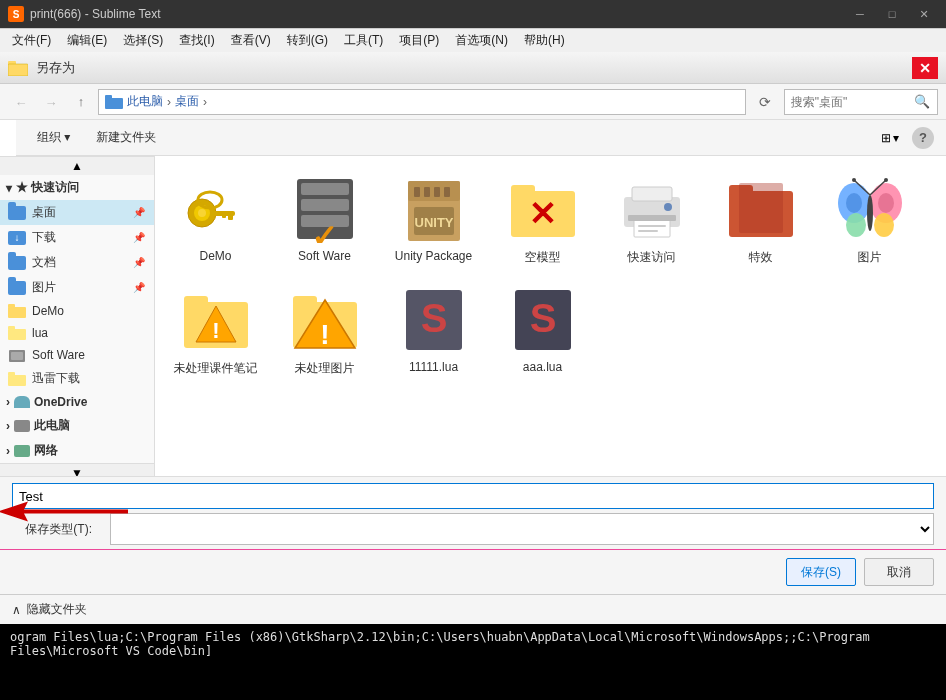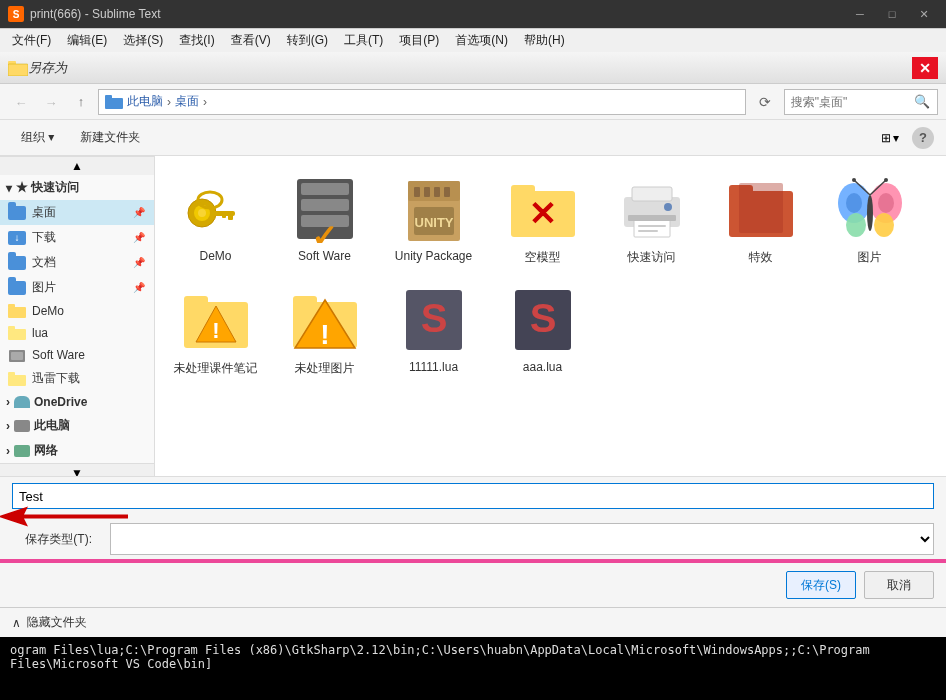--- a/index.html
+++ b/index.html
@@ -50,21 +50,21 @@
       background: #e8e8e8;
       height: 32px;
       display: flex;
       align-items: center;
       padding: 0 8px;
       justify-content: space-between;
       border-bottom: 1px solid #ccc;
       background: linear-gradient(to bottom, #f5f5f5, #e0e0e0);
     }
     .dialog-titlebar .dtitle {
-      display: flex; align-items: center; font-size: 13px; font-weight: normal; color: #333; font-style: italic;
+      display: flex; align-items: center; gap: 8px; font-size: 13px; font-weight: normal; color: #333;
     }
     .dialog-close {
       width: 26px; height: 22px; background: #e81123; color: white; border: none;
       display: flex; align-items: center; justify-content: center; cursor: pointer; font-size: 14px;
       font-weight: bold;
     }
 
     
     .nav-bar {
       height: 36px;
@@ -111,20 +111,21 @@
 
     
     .toolbar {
       height: 36px;
       background: #f5f5f5;
       border-bottom: 1px solid #ddd;
       display: flex;
       align-items: center;
       padding: 0 12px;
       gap: 8px;
+      margin-left: 16px;
     }
     .toolbar-btn {
       display: flex; align-items: center; gap: 4px;
       padding: 3px 8px; border: 1px solid transparent; cursor: pointer;
       font-size: 12px; color: #333; border-radius: 2px; background: none;
     }
 
     
     .main-content {
       display: flex;
@@ -176,21 +177,21 @@
       padding: 8px 4px 4px;
       cursor: pointer;
       border: 1px solid transparent;
       border-radius: 2px;
     }
     .file-icon { width: 72px; height: 72px; position: relative; margin-bottom: 4px; display: flex; align-items: center; justify-content: center; }
     .file-label { font-size: 12px; color: #333; text-align: center; max-width: 100px; word-break: break-all; }
     .filename-row {
       display: flex;
       align-items: center;
-      margin-bottom: 14px;
+      margin-bottom: 4px;
     }
     .filename-row .filename-input {
       flex: 1;
       height: 26px;
       border: 1px solid #0078d7;
       padding: 0 6px;
       font-size: 13px;
       outline: none;
     }
     .filetype-row {
@@ -203,21 +204,21 @@
       background: white; cursor: pointer;
     }
 
     .action-row {
       display: flex;
       justify-content: flex-end;
       align-items: center;
       padding: 8px 12px;
       gap: 8px;
       background: #f5f5f5;
-      border-top: 4px solid #ec4899;
+      border-top: 1px solid #ec4899;
     }
     .action-btn {
       min-width: 70px; height: 28px; padding: 0 12px;
       border: 1px solid #bbb; background: #f0f0f0; font-size: 12px;
       cursor: pointer; border-radius: 2px; color: #333;
     }
     .action-btn.primary { background: #e8f0fe; border-color: #0078d7; color: #0078d7; }
 
     
     .hide-folders-row {

